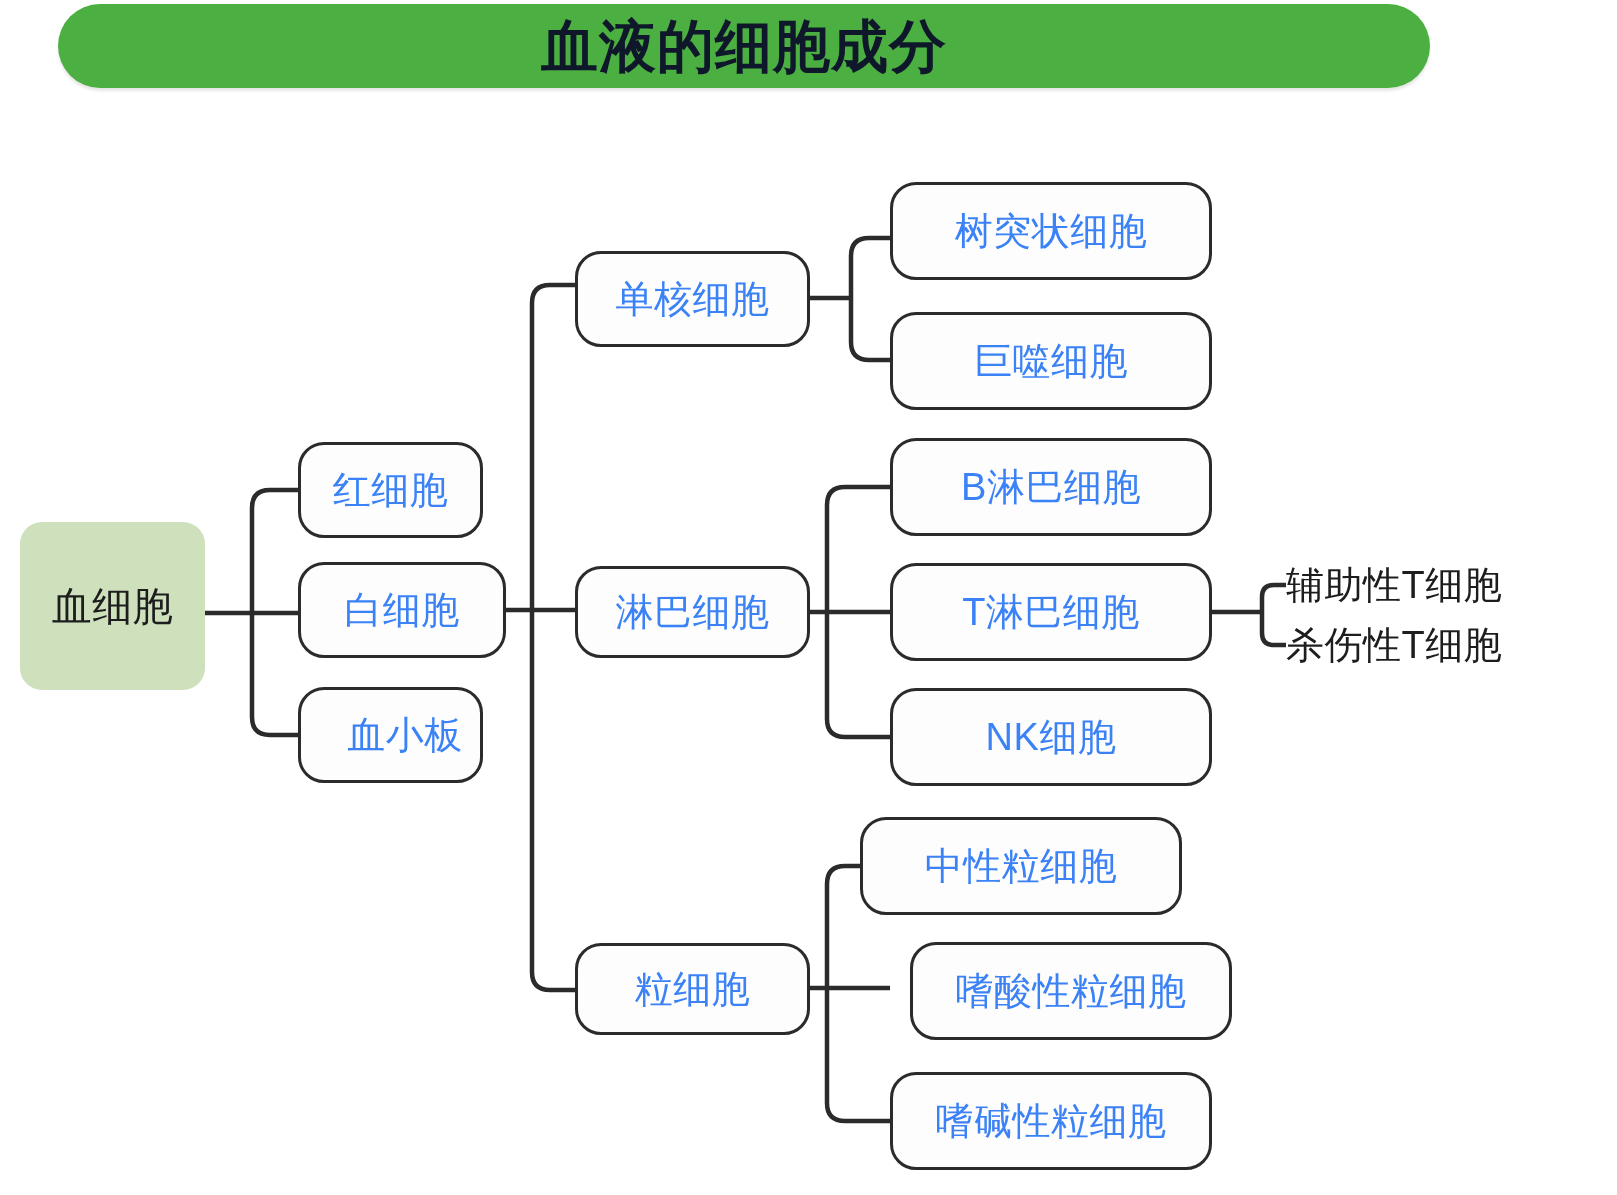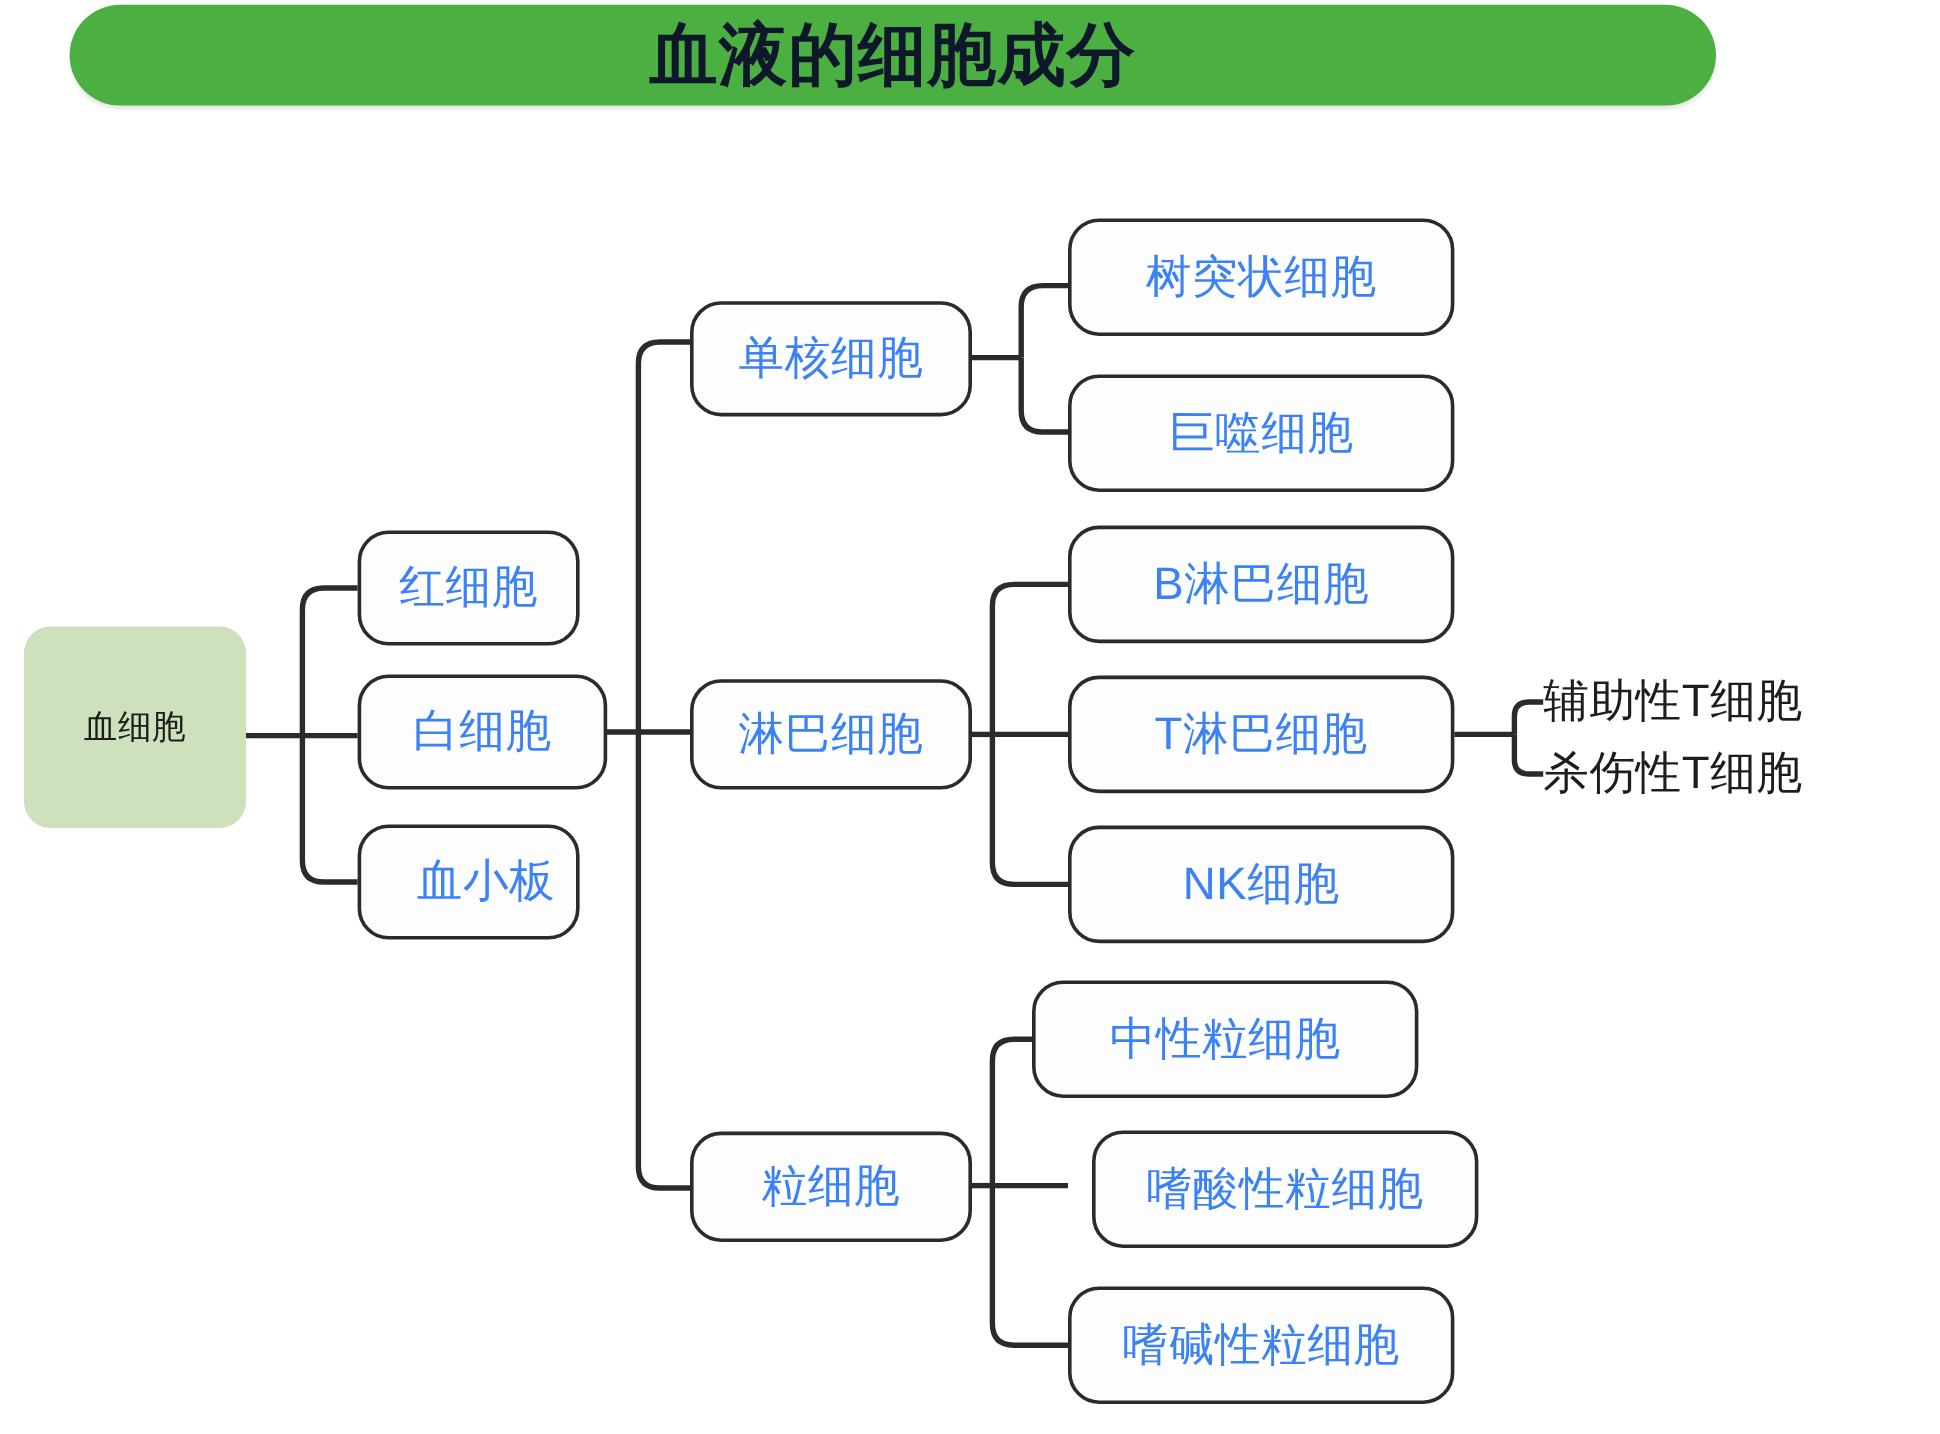--- a/index.html
+++ b/index.html
@@ -125,21 +125,21 @@
       <path d="M1262,612 V597 Q1262,585 1274,585 H1286"></path>
       <path d="M1262,612 V633 Q1262,645 1274,645 H1286"></path>
 
       <path d="M810,988 H827"></path>
       <path d="M827,988 V884 Q827,866 845,866 H890"></path>
       <path d="M827,988 H890"></path>
       <path d="M827,988 V1103 Q827,1121 845,1121 H890"></path>
     </g>
   </svg>
 
-  <div class="node root" style="left:20px; top:522px; width:185px; height:168px; font-size:28px;">
+  <div class="node root" style="left:20px; top:522px; width:185px; height:168px; font-size:40px;">
     <span>血细胞</span>
   </div>
 
   <div class="node" style="left:298px; top:442px; width:185px; height:96px;">
     <span>红细胞</span>
   </div>
   <div class="node" style="left:298px; top:562px; width:208px; height:96px;">
     <span>白细胞</span>
   </div>
   <div class="node" style="left:298px; top:687px; width:185px; height:96px;padding-left:29px;">

